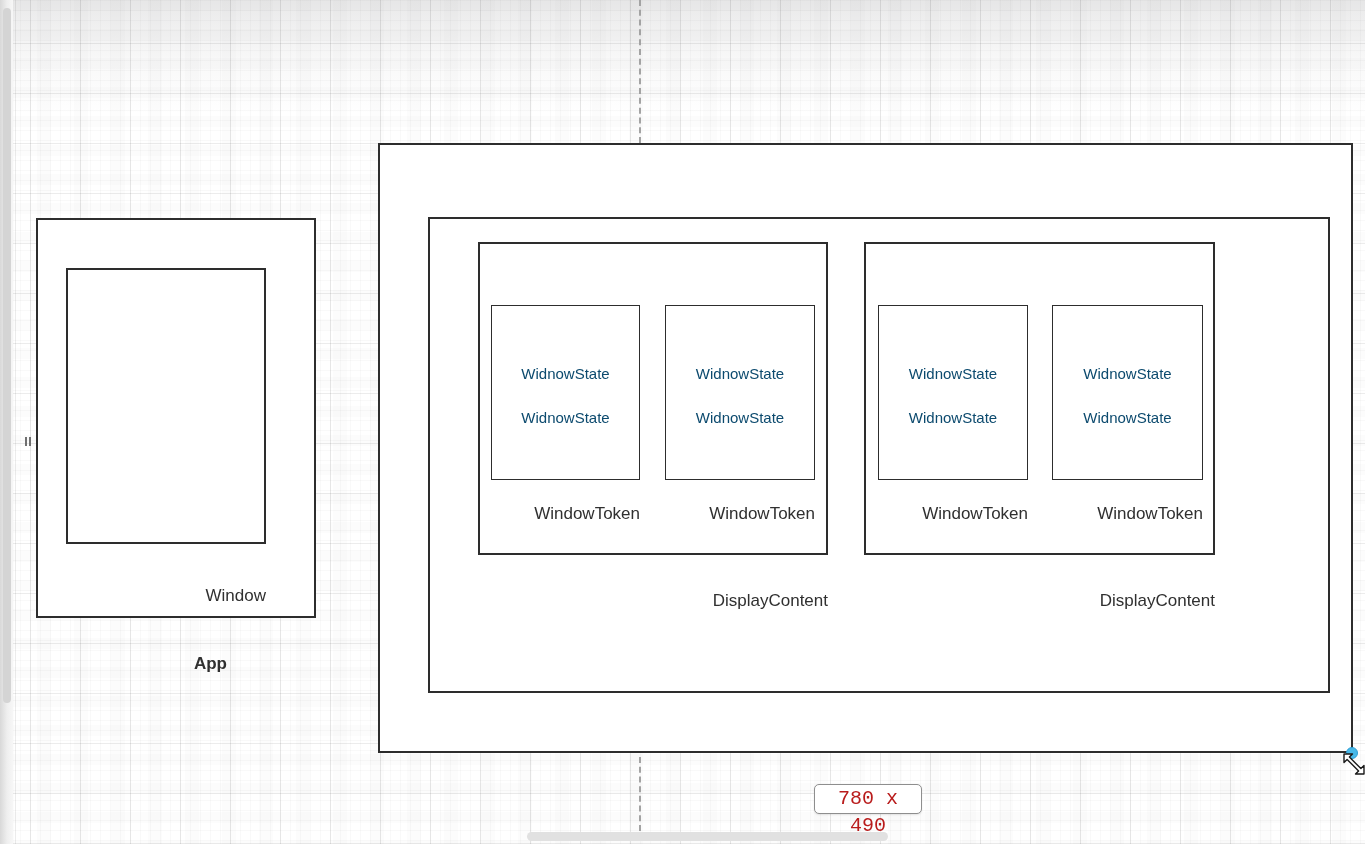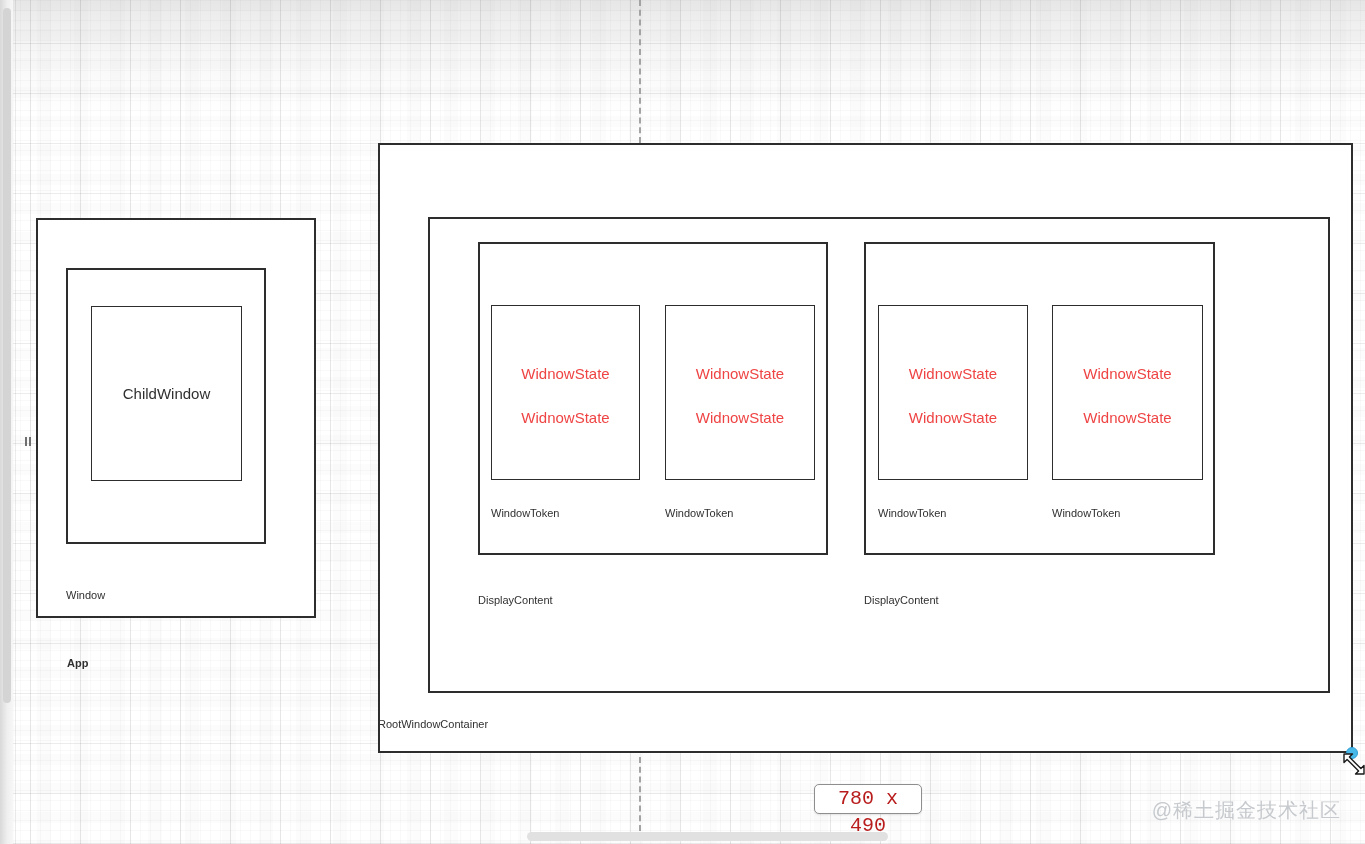--- a/index.html
+++ b/index.html
@@ -13,30 +13,30 @@
       repeating-linear-gradient(to bottom, rgba(0,0,0,0.075) 0 1px, transparent 1px 50px),
       repeating-linear-gradient(to right, rgba(0,0,0,0.022) 0 1px, transparent 1px 10px),
       repeating-linear-gradient(to bottom, rgba(0,0,0,0.022) 0 1px, transparent 1px 10px),
       repeating-linear-gradient(to right, rgba(0,0,0,0.012) 0 14px, transparent 14px 37px),
       repeating-linear-gradient(to bottom, rgba(0,0,0,0.012) 0 11px, transparent 11px 29px);
     background-position: 0 0, 30px 0, 0 43px, 0 3px, 3px 0, 0 0, 0 0;
   }
   .box{position:absolute;background:#ffffff;border:2px solid #2d2d2d;box-sizing:border-box;}
   .box.thin{border-width:1.5px;}
   .shape-label{
-    position:absolute;height:19px;line-height:19px;text-align:left;
-    font-size:11px;color:#303030;white-space:nowrap;box-sizing:border-box;
+    position:absolute;height:19px;line-height:19px;text-align:right;
+    font-size:17px;color:#303030;white-space:nowrap;box-sizing:border-box;
   }
   .center-text{
     display:flex;align-items:center;justify-content:center;
     font-size:15px;color:#303030;
   }
   .token-box{
     display:flex;flex-direction:column;align-items:center;justify-content:center;
-    gap:24px;padding-top:7px;font-size:15px;color:#ef4444;
+    gap:24px;padding-top:7px;font-size:15px;color:#0c4a6e;
   }
   .token-box span{display:block;line-height:20px;}
   .guide-dashed{position:absolute;width:0;border-left:2px dashed #a3a3a3;}
   .size-badge{
     position:absolute;left:814px;top:784px;width:106px;height:28px;
     background:#ffffff;border:1px solid #8e8e8e;border-radius:5px;
     font-size:20px;color:#b91c1c;text-align:center;line-height:27px;
     box-shadow:0 1px 2px rgba(0,0,0,0.10);
     font-family:Liberation Mono, monospace;
   }
@@ -62,23 +62,20 @@
 </head>
 <body>
 
 <div class="viewport">
 
   <div class="guide-dashed" style="left:639px;top:0;height:143px;"></div>
   <div class="guide-dashed" style="left:639px;top:757px;height:74px;"></div>
 
   <div class="box" style="left:36px;top:218px;width:280px;height:400px;"></div>
   <div class="box" style="left:66px;top:268px;width:200px;height:276px;"></div>
-  <div class="box thin center-text" style="left:91px;top:306px;width:151px;height:175px;">
-    <span>ChildWindow</span>
-  </div>
   <div class="shape-label" style="left:66px;top:566px;width:200px;margin-top:20px;">Window</div>
   <div class="shape-label" style="left:67px;top:654px;width:160px;font-weight:bold;">App</div>
 
   <div class="box" style="left:378px;top:143px;width:975px;height:610px;"></div>
   <div class="box" style="left:428px;top:217px;width:902px;height:476px;"></div>
 
   <div class="box" style="left:478px;top:242px;width:350px;height:313px;"></div>
   <div class="box" style="left:864px;top:242px;width:351px;height:313px;"></div>
 
   <div class="box thin token-box" style="left:491px;top:305px;width:149px;height:175px;">
@@ -99,32 +96,30 @@
   </div>
 
   <div class="shape-label" style="left:491px;top:504px;width:149px;">WindowToken</div>
   <div class="shape-label" style="left:665px;top:504px;width:150px;">WindowToken</div>
   <div class="shape-label" style="left:878px;top:504px;width:150px;">WindowToken</div>
   <div class="shape-label" style="left:1052px;top:504px;width:151px;">WindowToken</div>
 
   <div class="shape-label" style="left:478px;top:591px;width:350px;">DisplayContent</div>
   <div class="shape-label" style="left:864px;top:591px;width:351px;">DisplayContent</div>
 
-  <div class="shape-label" style="left:378px;top:715px;width:975px;">RootWindowContainer</div>
 
   <div class="resize-handle"></div>
   <div class="cursor">
     <svg width="28" height="28" viewBox="0 0 28 28">
       <path d="M4 4 L12.5 4 L9.4 7.1 L20.9 18.6 L24 15.5 L24 24 L15.5 24 L18.6 20.9 L7.1 9.4 L4 12.5 Z" fill="#ffffff" stroke="#1a1a1a" stroke-width="1.4" stroke-linejoin="round"></path>
     </svg>
   </div>
 
   <div class="size-badge">780 x 490</div>
 
-  <div class="watermark">@稀土掘金技术社区</div>
 
   <div class="v-scroll-track"></div>
   <div class="v-scroll-thumb"></div>
   <div class="h-scroll-thumb"></div>
   <div class="pane-handle">
       <i></i>
       <i></i>
     </div>
 
 </div>

